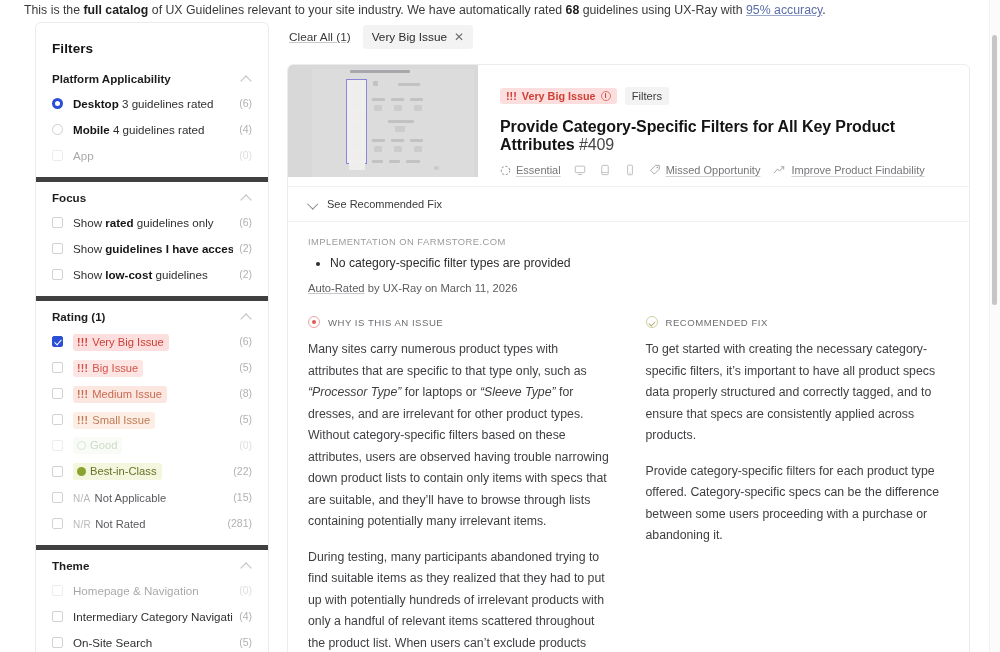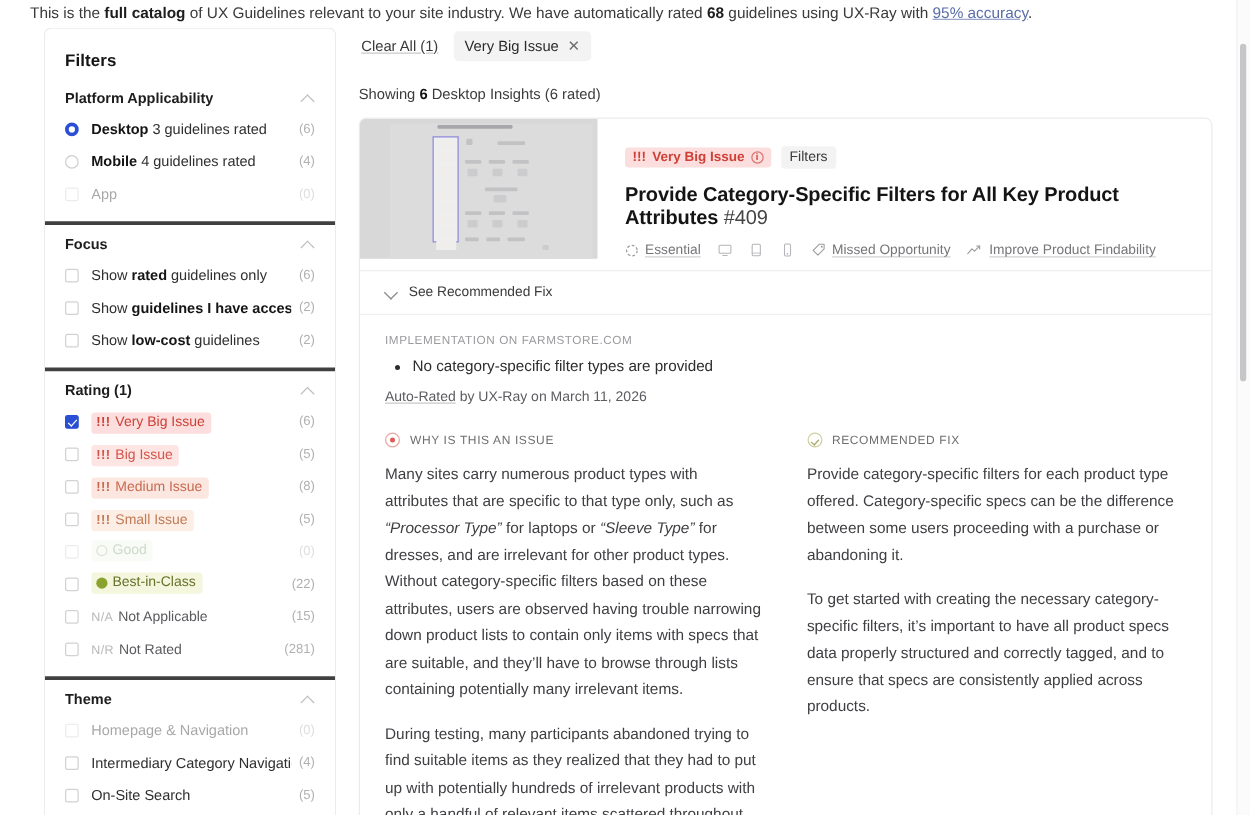--- a/index.html
+++ b/index.html
@@ -36,21 +36,21 @@
     background: #fff;
     border: 1px solid #ececed;
     border-bottom: none;
     border-radius: 6px 6px 0 0;
     overflow: hidden;
   }
   .sb-title {
     font-size: 13.5px; font-weight: 700; color:#151515;
     padding: 18px 16px 2px 16px; letter-spacing: .1px;
   }
-  .fgroup { padding: 9px 16px 9px 16px; border-top: 3px solid #404040; }
+  .fgroup { padding: 9px 16px 9px 16px; border-top: 5px solid #404040; }
   .fgroup.first { border-top: none; padding-top: 14px; }
   .fg-head {
     display:flex; align-items:center; justify-content:space-between;
     font-size: 11.6px; font-weight: 700; color:#1d1d1d;
     padding-bottom: 5px; cursor: pointer;
   }
   .chev {
     width: 11px; height: 11px; position: relative; opacity:.55;
   }
   .chev:before {
@@ -419,23 +419,20 @@
     <section class="main">
 
       <div class="chiprow">
         <span class="clearall">Clear All (1)</span>
         <span class="chip">
           <span>Very Big Issue</span>
           <span class="x">✕</span>
         </span>
       </div>
 
-      <div class="showing">
-        <span>Showing </span><b>6</b><span> Desktop Insights (6 rated)</span>
-      </div>
 
       <article class="card">
 
         <div class="card-top">
 
           <div class="thumb">
             <div class="sheet"></div>
             <div class="topbar"></div>
             <div class="lrail">
               <i></i>
@@ -549,22 +546,22 @@
                 <span>WHY IS THIS AN ISSUE</span>
               </div>
               <p>Many sites carry numerous product types with attributes that are specific to that type only, such as <i>“Processor Type”</i> for laptops or <i>“Sleeve Type”</i> for dresses, and are irrelevant for other product types. Without category-specific filters based on these attributes, users are observed having trouble narrowing down product lists to contain only items with specs that are suitable, and they’ll have to browse through lists containing potentially many irrelevant items.</p>
               <p>During testing, many participants abandoned trying to find suitable items as they realized that they had to put up with potentially hundreds of irrelevant products with only a handful of relevant items scattered throughout the product list. When users can’t exclude products without the required specs from a large product list, sifting through items can become a tedious task, or an impossible one if the relevant specs are not shown in list</p>
             </div>
             <div class="col">
               <div class="colhead">
                 <span class="ring olive"></span>
                 <span>RECOMMENDED FIX</span>
               </div>
+              <p>To get started with creating the necessary category-specific filters, it’s important to have all product specs data properly structured and correctly tagged, and to ensure that specs are consistently applied across products.</p>
               <p>Provide category-specific filters for each product type offered. Category-specific specs can be the difference between some users proceeding with a purchase or abandoning it.</p>
-              <p>To get started with creating the necessary category-specific filters, it’s important to have all product specs data properly structured and correctly tagged, and to ensure that specs are consistently applied across products.</p>
             </div>
           </div>
         </div>
       </article>
     </section>
   </div>
 
   <div class="vtrack"></div>
   <div class="vscroll"></div>
 </div>

